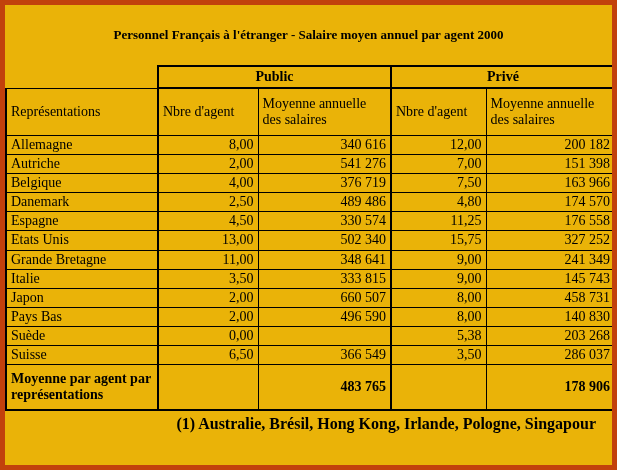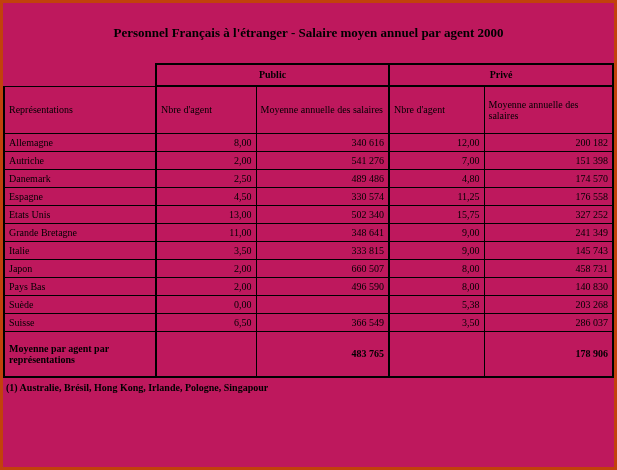--- a/index.html
+++ b/index.html
@@ -7,36 +7,36 @@
     padding: 0;
     background: #ffffff;
     color: #000000;
     font-family: "Liberation Serif", "DejaVu Serif", serif;
   }
   .page {
     position: relative;
     width: 617px;
     height: 470px;
     box-sizing: border-box;
-    border: 3px solid #c2410c;
-    background: #be185d;
+    border: 5px solid #c2410c;
+    background: #eab308;
     overflow: hidden;
   }
   .title {
     text-align: center;
     font-weight: bold;
     font-size: 13px;
     margin: 22px 0 22px 0;
   }
   table.grid {
     border-collapse: collapse;
     table-layout: fixed;
     width: 609px;
     margin: 0 auto;
-    font-size: 10px;
+    font-size: 14px;
   }
   table.grid td {
     border: 1px solid #000;
     padding: 1px 4px;
     overflow: hidden;
     line-height: 1.15;
     vertical-align: middle;
   }
   
   table.grid tr td:first-child { border-left-width: 2px; }
@@ -69,22 +69,23 @@
   table.grid td.num   { text-align: right; }
   table.grid .data td  { height: 15px; }
   table.grid .total td { font-weight: bold; height: 16px; }
   table.grid .moyenne td {
     font-weight: bold;
     height: 42px;
     border-bottom-width: 2px;
   }
   .footnote {
     font-weight: bold;
-    font-size: 10px;
+    font-size: 16px;
     margin: 4px 16px 0 3px;
+    text-align: right;
   }
 </style>
 </head>
 <body>
 
 <div class="page">
   <div class="title">Personnel Français à l'étranger - Salaire moyen annuel par agent 2000</div>
 
   <table class="grid">
     <colgroup>
@@ -117,20 +118,27 @@
   </tr>
 
   <tr class="data">
     <td class="label">Autriche</td>
     <td class="num">2,00</td>
     <td class="num">541 276</td>
     <td class="num">7,00</td>
     <td class="num">151 398</td>
   </tr>
 
+  <tr class="data">
+    <td class="label">Belgique</td>
+    <td class="num">4,00</td>
+    <td class="num">376 719</td>
+    <td class="num">7,50</td>
+    <td class="num">163 966</td>
+  </tr>
 
 
   <tr class="data">
     <td class="label">Danemark</td>
     <td class="num">2,50</td>
     <td class="num">489 486</td>
     <td class="num">4,80</td>
     <td class="num">174 570</td>
   </tr>
 

